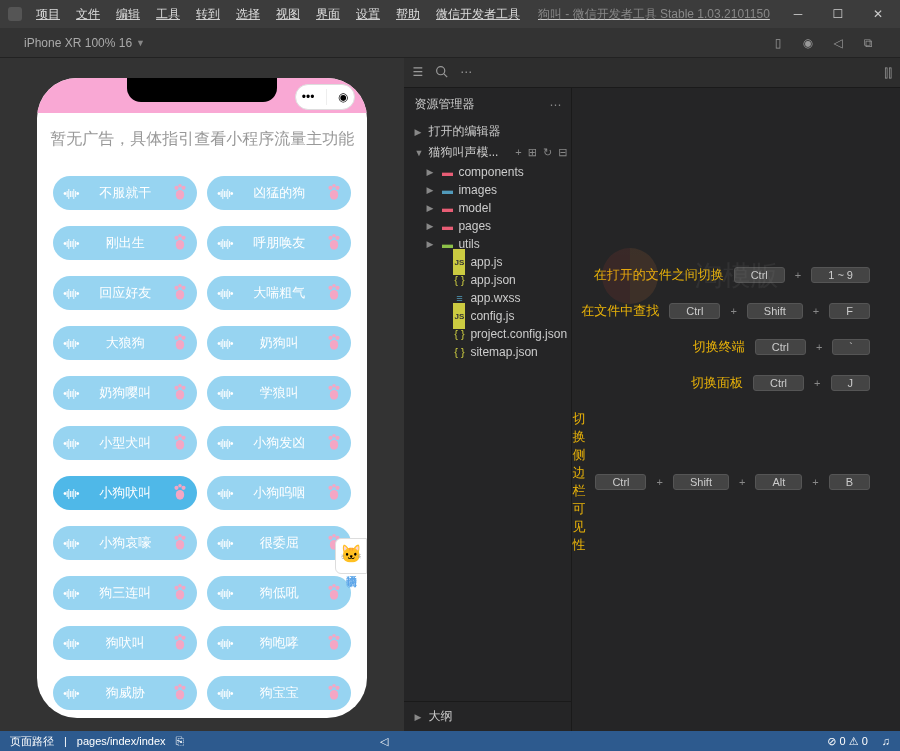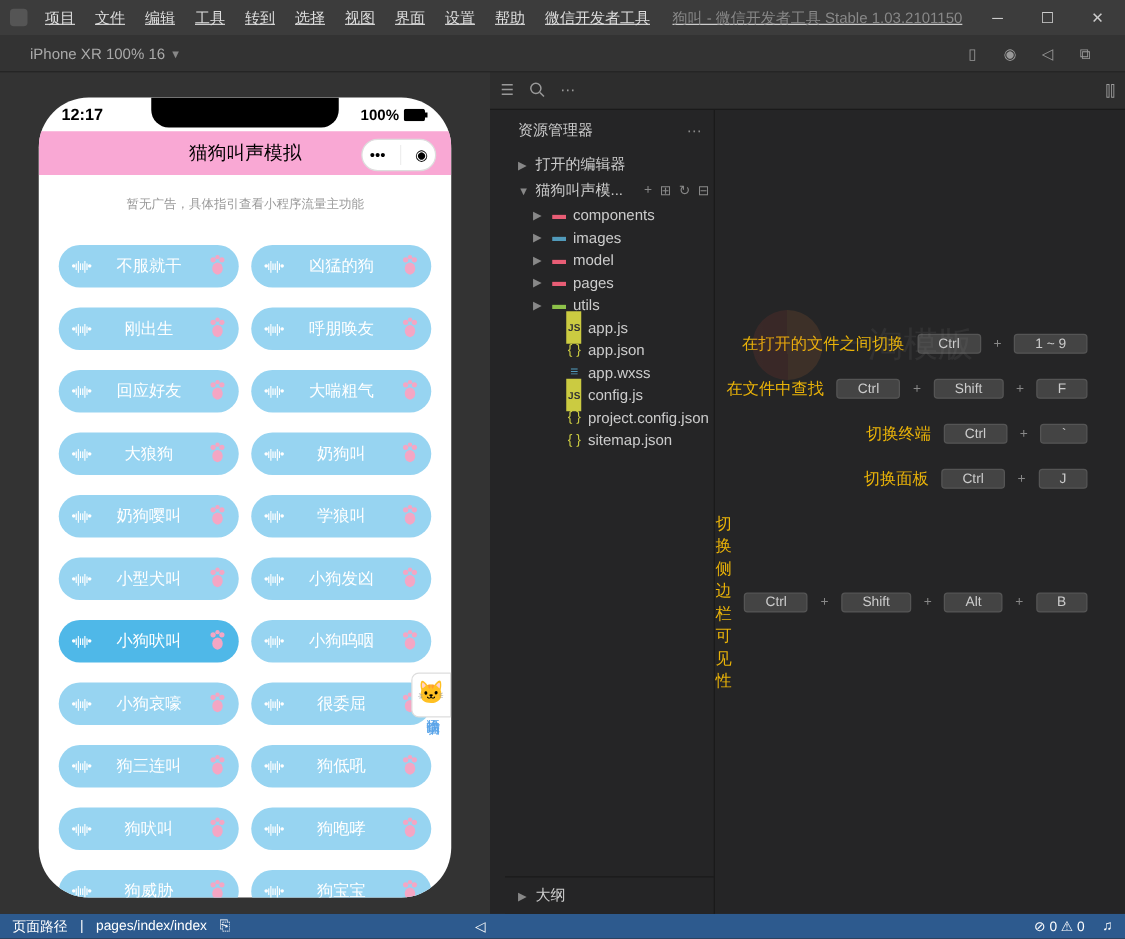--- a/index.html
+++ b/index.html
@@ -21,21 +21,21 @@
     
     .simulator { width: 410px; background: #333; display: flex; flex-direction: column; align-items: center; padding-top: 20px; }
     .phone { width: 330px; height: 640px; background: #fff; border-radius: 40px; position: relative; overflow: hidden; }
     .notch { position: absolute; top: 0; left: 50%; transform: translateX(-50%); width: 150px; height: 24px; background: #000; border-radius: 0 0 14px 14px; z-index: 10; }
     .status-bar { display: flex; justify-content: space-between; padding: 6px 18px; font-size: 13px; font-weight: 600; color: #000; }
     .battery { display: flex; align-items: center; gap: 4px; font-size: 12px; }
     .nav-bar { display: flex; align-items: flex-start; justify-content: center; padding: 8px 14px; position: relative; color: #000; background: #f9a8d4; }
     .nav-title { font-size: 15px; font-weight: 500; }
     .capsule { position: absolute; right: 12px; top: 6px; width: 60px; height: 26px; border: 1px solid #ddd; border-radius: 14px; display: flex; align-items: center; justify-content: space-around; background: #fff; }
     .capsule-d { width: 1px; height: 16px; background: #eee; }
-    .ad-notice { text-align: center; color: #999; font-size: 10px; padding: 16px 0 26px; }
+    .ad-notice { text-align: center; color: #999; font-size: 16px; padding: 16px 0 26px; }
     .sound-grid { display: grid; grid-template-columns: 1fr 1fr; gap: 16px 10px; padding: 0 16px; }
     .sound-btn { background: #97d4f1; border-radius: 18px; height: 34px; display: flex; align-items: center; justify-content: center; position: relative; color: #fff; font-size: 13px; }
     .sound-btn.active { background: #4fb8e8; }
     .sound-wave { position: absolute; left: 10px; color: #fff; font-size: 10px; letter-spacing: -1px; }
     .sound-paw { position: absolute; right: 8px; width: 16px; height: 20px; }
     .paw-svg { fill: #f4a6c4; }
     .cat-toggle { position: absolute; right: 0; top: 460px; width: 32px; background: #fff; border: 1px solid #ddd; border-radius: 6px 0 0 6px; padding: 4px 2px; text-align: center; }
     .cat-emoji { font-size: 18px; }
     .cat-text { color: #5aa4e8; font-size: 11px; writing-mode: vertical-rl; margin: 2px auto; }
     
@@ -95,30 +95,20 @@
     <span class="tb-icon">◉</span>
     <span class="tb-icon">◁</span>
     <span class="tb-icon">⧉</span>
   </div>
 </div>
 
 <div class="main">
   <div class="simulator">
     <div class="phone">
       <div class="notch"></div>
-      <div class="status-bar">
-        <span>12:17</span>
-        <span class="battery">
-            <span>100%</span>
-            <svg width="20" height="10" viewBox="0 0 20 10">
-              <rect x="0" y="0" width="17" height="10" rx="2" fill="#000"></rect>
-              <rect x="17" y="3" width="2" height="4" fill="#000"></rect>
-            </svg>
-          </span>
-      </div>
       <div class="nav-bar">
         <span class="nav-title">猫狗叫声模拟</span>
         <div class="capsule">
           <span>•••</span>
           <span class="capsule-d"></span>
           <span>◉</span>
         </div>
       </div>
       <div class="ad-notice">暂无广告，具体指引查看小程序流量主功能</div>
       <div class="sound-grid" id="sound-grid">
@@ -356,21 +346,21 @@
         <div class="et-left">
           <span class="et-icon">☰</span>
           <span class="et-icon"><svg width="13" height="13" viewBox="0 0 16 16" fill="none" stroke="#999" stroke-width="1.5">
                 <circle cx="7" cy="7" r="5"></circle>
                 <line x1="11" y1="11" x2="15" y2="15"></line>
               </svg></span>
           <span class="et-icon">⋯</span>
         </div>
         <span class="et-icon">⫿⫿</span>
       </div>
-      <div style="display:flex;flex:1;margin-left:12px;">
+      <div style="display:flex;flex:1;">
         <div class="explorer">
           <div class="explorer-header">
             <span>资源管理器</span>
             <span style="color:#888;">⋯</span>
           </div>
           <div class="tree-item">
             <span class="tree-chev">▶</span>
             <span>打开的编辑器</span>
           </div>
           <div class="tree-item">

